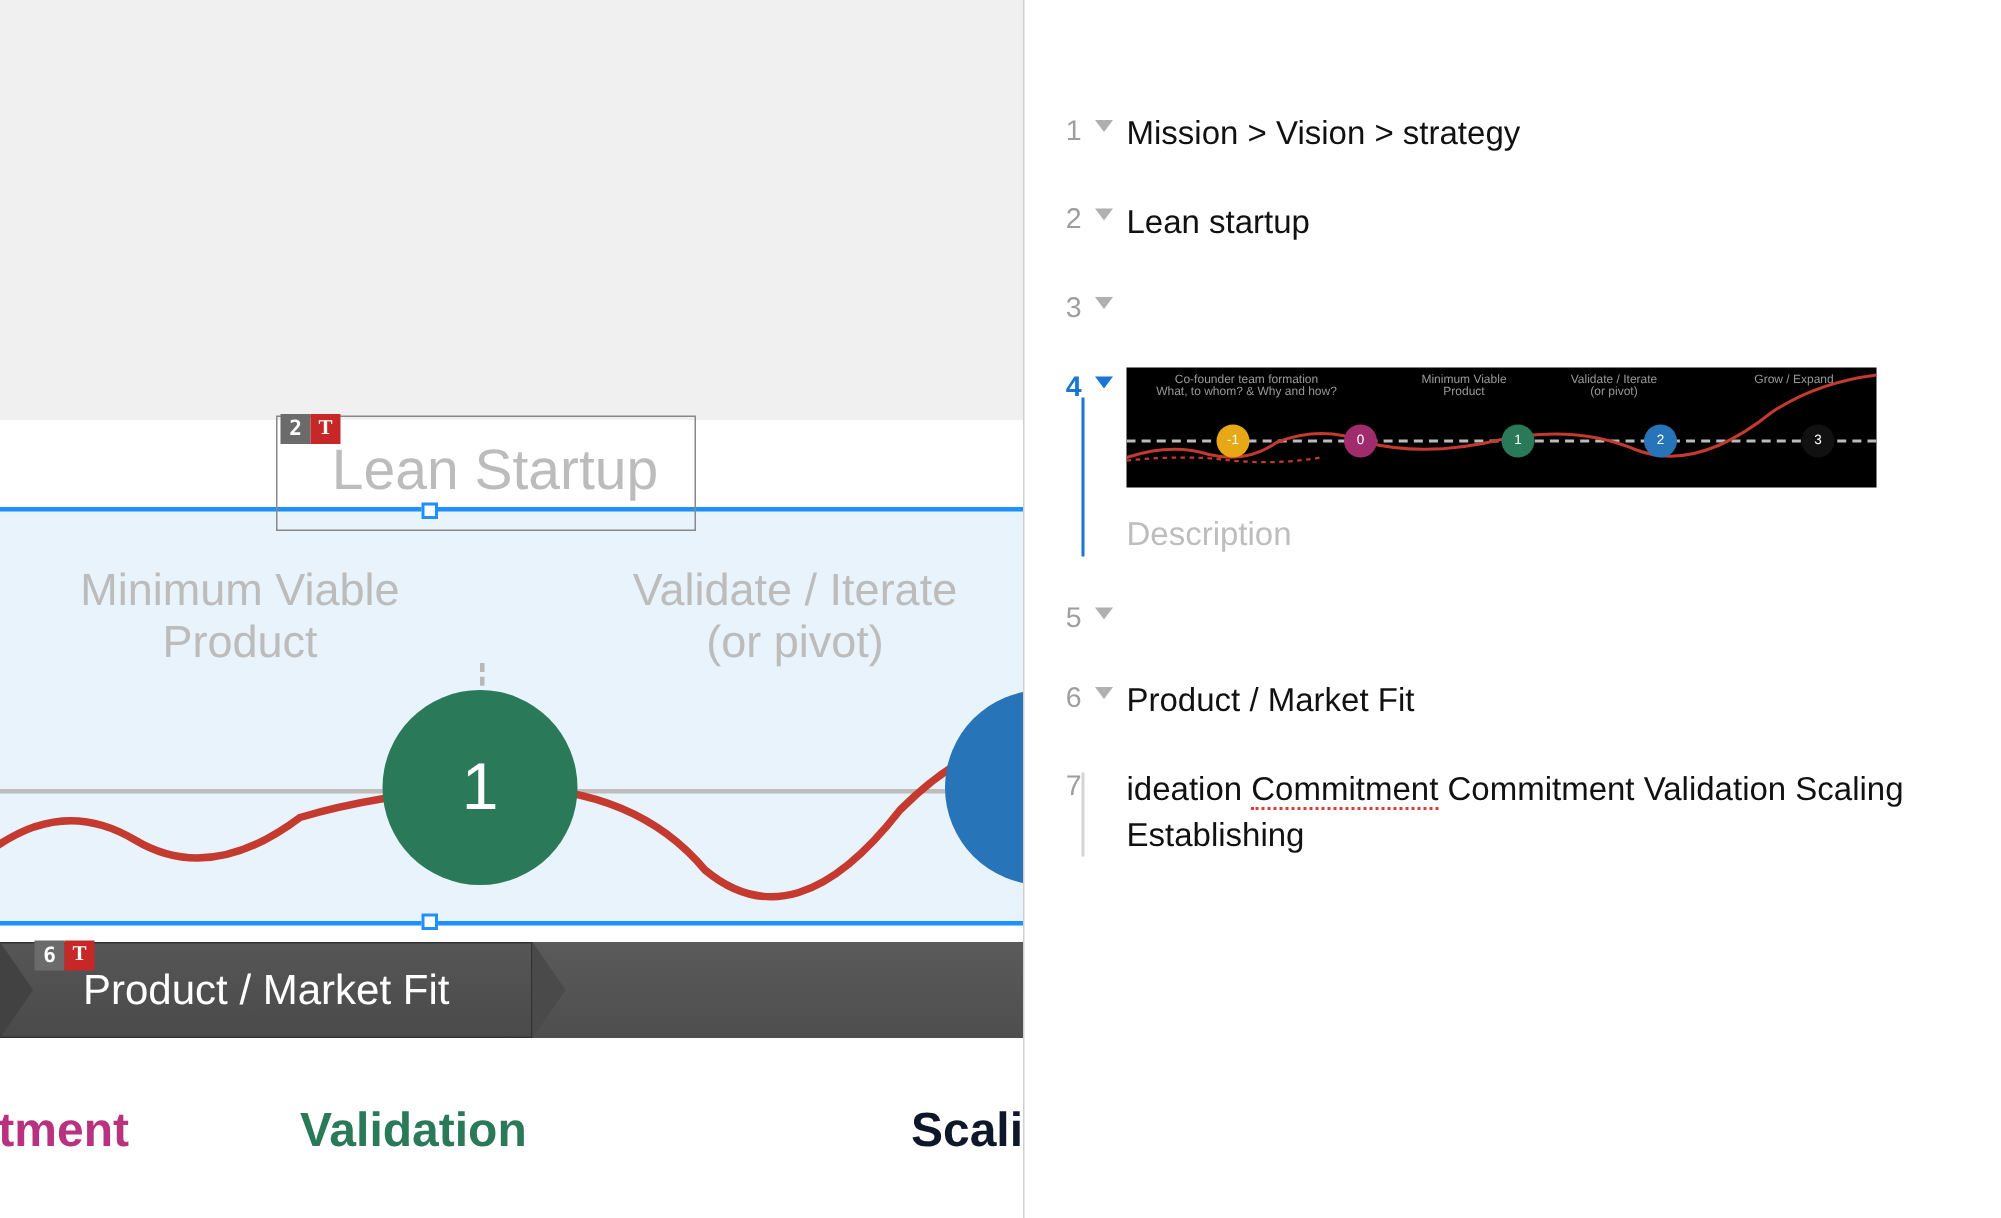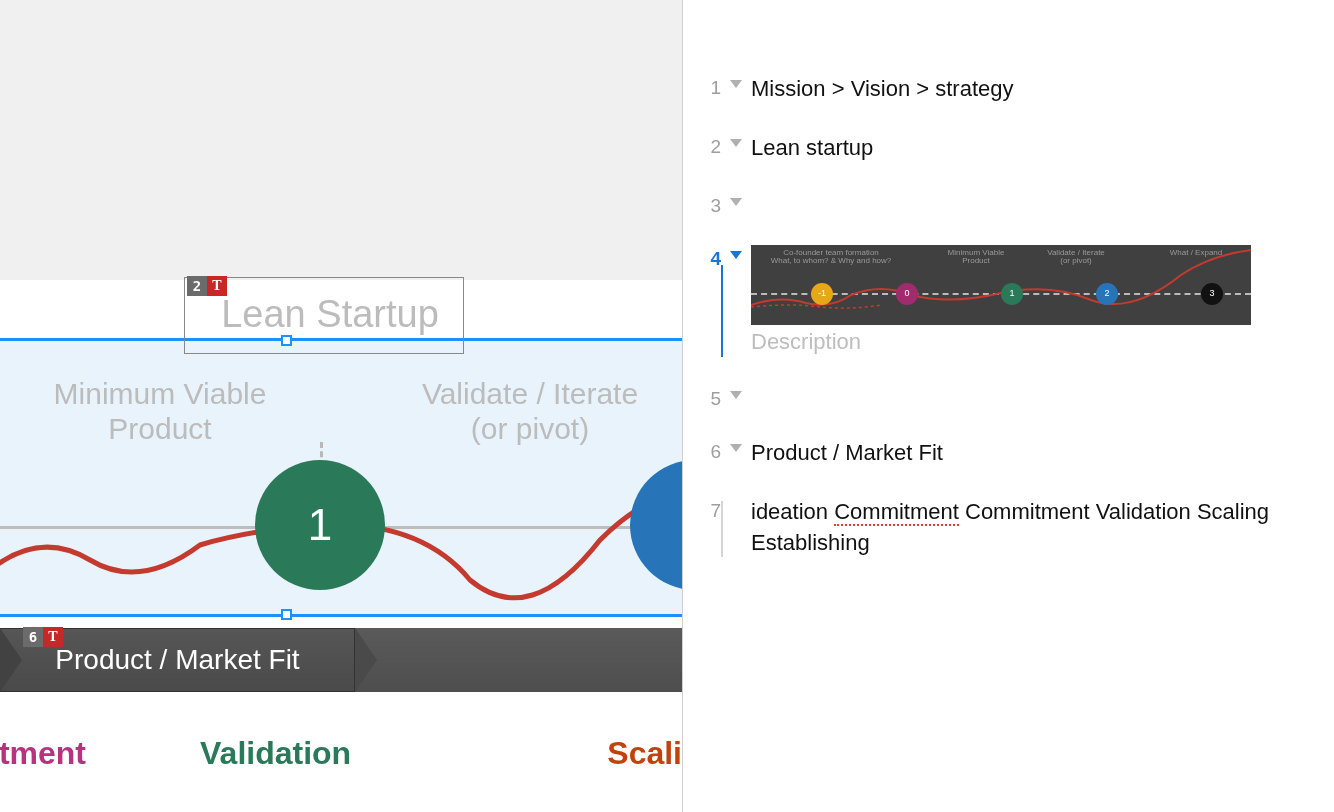--- a/index.html
+++ b/index.html
@@ -211,21 +211,21 @@
   top: 455px;
   left: 0;
   width: 682px;
   display: flex;
   font-size: 32px;
   font-weight: 700;
   z-index: 5;
 }
 .lbl-commit { color: #b83280; margin-left: -10px; width: 210px; }
 .lbl-valid { color: #2a7a5a; width: 280px; }
-.lbl-scale { color: #c2410c; flex:1; text-align: right; padding-right: 0; }
+.lbl-scale { color: #0f172a; flex:1; text-align: right; padding-right: 0; }
 
 
 .outline-panel {
   flex: 1;
   height: 100%;
   border-left: 1px solid #d0d0d0;
   background: #fff;
   padding-top: 60px;
   overflow: hidden;
 }
@@ -271,28 +271,28 @@
 .outline-content {
   flex: 1;
   line-height: 1.4;
 }
 .outline-content .spell {
   border-bottom: 2px dotted #e53935;
 }
 .description-placeholder {
   color: #bdbdbd;
   font-size: 22px;
-  margin-top: 2px;
+  margin-top: 16px;
 }
 
 
 .thumb-wrap {
   width: 500px;
   height: 80px;
-  background: #404040;
+  background: #000000;
   position: relative;
   overflow: hidden;
 }
 .thumb-stage {
   position: absolute;
   top: 4px;
   font-size: 8px;
   color: #999;
   text-align: center;
   line-height: 1.1;
@@ -408,21 +408,21 @@
           <path d="M 0 60 Q 30 50 55 58 Q 80 64 100 50 Q 130 38 160 50 Q 200 60 250 48 Q 300 38 340 55 Q 380 70 430 30 Q 460 10 500 5" stroke="#c43a2f" stroke-width="2" fill="none"></path>
           <path d="M 0 62 Q 40 58 70 62 Q 100 65 130 60" stroke="#c43a2f" stroke-width="1.5" fill="none" stroke-dasharray="3 3"></path>
         </svg>
 
       <div class="thumb-stage" style="left: 10px; width: 140px; white-space: pre-line;">Co-founder team formation
 What, to whom? &amp; Why and how?</div>
           <div class="thumb-stage" style="left: 180px; width: 90px; white-space: pre-line;">Minimum Viable
 Product</div>
           <div class="thumb-stage" style="left: 280px; width: 90px; white-space: pre-line;">Validate / Iterate
 (or pivot)</div>
-          <div class="thumb-stage" style="left: 400px; width: 90px; white-space: pre-line;">What / Expand</div>
+          <div class="thumb-stage" style="left: 400px; width: 90px; white-space: pre-line;">Grow / Expand</div>
           <div class="thumb-circle" style="left: 60px; background: rgb(230, 168, 23);">-1</div>
           <div class="thumb-circle" style="left: 145px; background: rgb(160, 44, 110);">0</div>
           <div class="thumb-circle" style="left: 250px; background: rgb(42, 122, 90);">1</div>
           <div class="thumb-circle" style="left: 345px; background: rgb(40, 116, 184);">2</div>
           <div class="thumb-circle" style="left: 450px; background: rgb(17, 17, 17);">3</div>
         </div>
       <div class="description-placeholder">Description</div>
     </div>
   </div>
 

